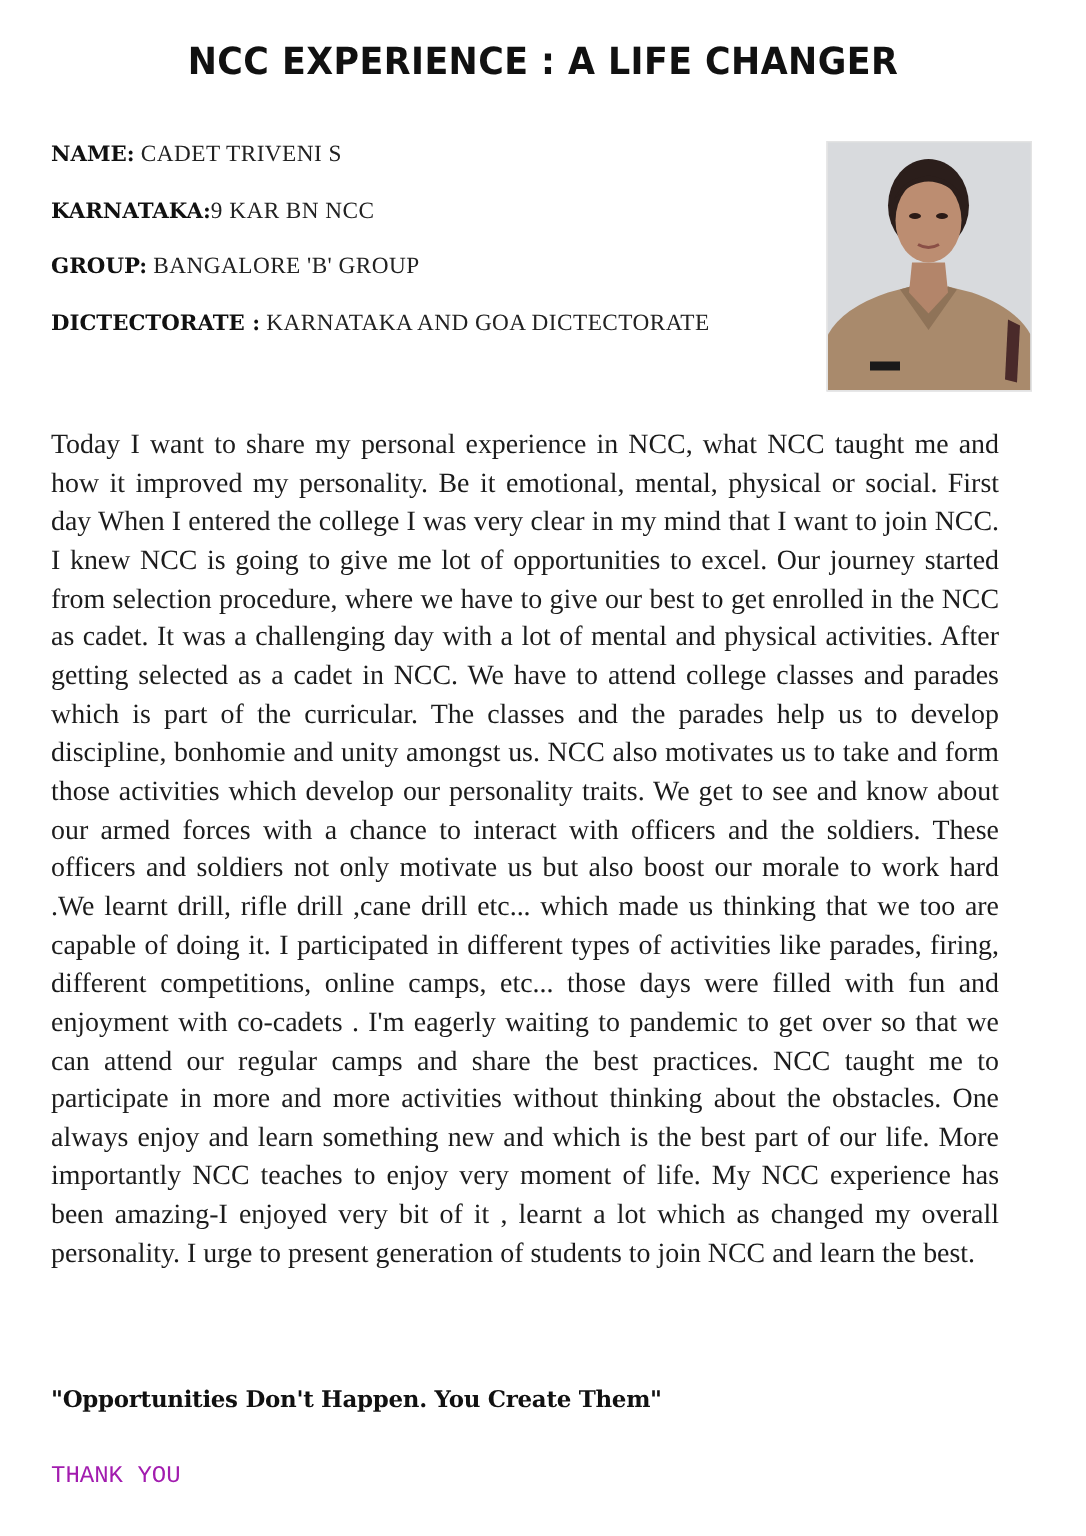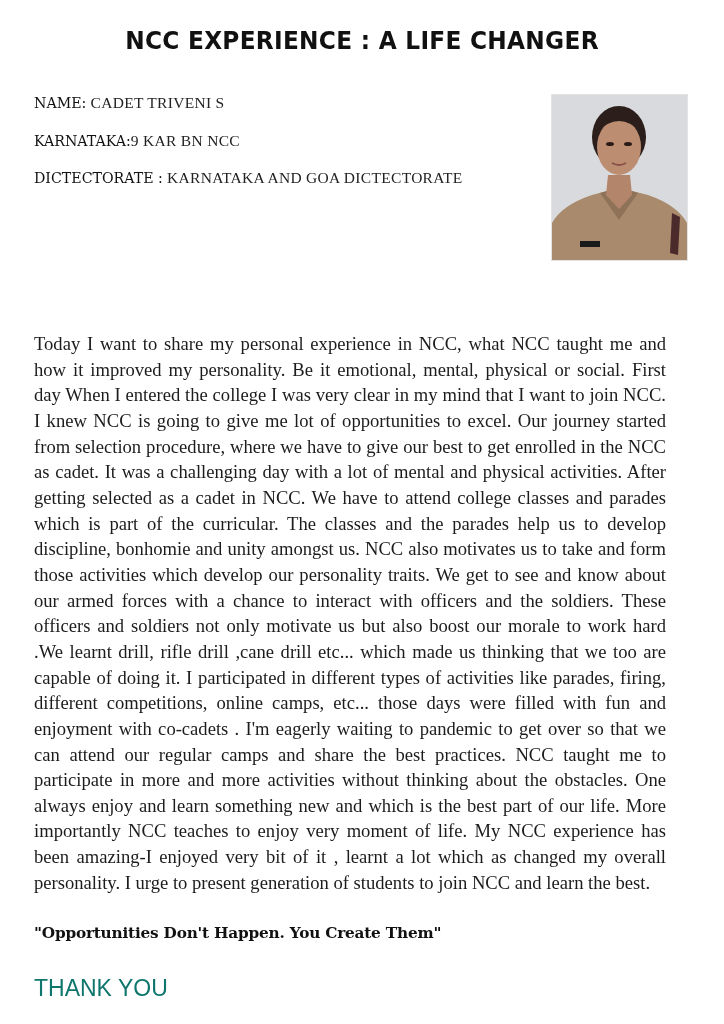--- a/index.html
+++ b/index.html
@@ -5,52 +5,55 @@
   html, body { margin: 0; padding: 0; background: #ffffff; }
   body { width: 724px; height: 1024px; position: relative; overflow: hidden; color: #1a1a1a; }
   .title {
     position: absolute; left: 0; top: 26px; width: 724px; text-align: center;
     font-family: "DejaVu Sans", sans-serif; font-weight: bold; font-size: 25px;
     letter-spacing: 0.3px; color: #111; transform: scaleX(0.93);
   }
   .info { position: absolute; left: 34px; top: 92px; width: 500px;
     font-family: "DejaVu Serif", serif; font-size: 14.2px; }
   .info-row { height: 37.5px; line-height: 22px; white-space: nowrap; }
-  .info-label { font-weight: normal; color: #111; }
+  .info-label { font-weight: bold; color: #111; }
   .info-value { font-family: "Liberation Serif", serif; font-size: 15.5px; color: #222; letter-spacing: 0.3px; text-align: right; }
   .photo {
     position: absolute; left: 551px; top: 94px; width: 135px; height: 165px;
     background: #d6d8db; overflow: hidden; border: 1px solid #e3e3e3;
   }
   .body-text {
     position: absolute; left: 34px; top: 284px; width: 632px;
     font-family: "Liberation Serif", serif; font-size: 18.6px; line-height: 25.65px;
-    text-align: justify; color: #1c1c1c; margin-top: 47px;
+    text-align: justify; color: #1c1c1c;
   }
   .quote {
     position: absolute; left: 34px; top: 924px;
     font-family: "DejaVu Serif", serif; font-weight: bold; font-size: 15.3px; color: #111;
     letter-spacing: -0.2px;
   }
   .thanks {
     position: absolute; left: 34px; top: 975px;
-    font-family: Liberation Sans, sans-serif; font-size: 23px; color: #0f766e;
+    font-family: Liberation Mono, monospace; font-size: 16px; color: #a21caf;
   }
 </style>
 </head>
 <body>
 
 <div class="title">NCC EXPERIENCE : A LIFE CHANGER</div>
 
 <div class="info">
   <div class="info-row">
     <span class="info-label">NAME:</span><span class="info-value"> CADET TRIVENI S</span>
   </div>
   <div class="info-row">
     <span class="info-label">KARNATAKA:</span><span class="info-value">9  KAR BN NCC</span>
+  </div>
+  <div class="info-row">
+    <span class="info-label">GROUP:</span><span class="info-value"> BANGALORE 'B' GROUP</span>
   </div>
   <div class="info-row">
     <span class="info-label">DICTECTORATE :</span><span class="info-value"> KARNATAKA AND GOA DICTECTORATE</span>
   </div>
 </div>
 
 <div class="photo">
   <svg width="135" height="165" viewBox="0 0 135 165">
     <rect x="0" y="0" width="135" height="165" fill="#d8dadd"></rect>
 

